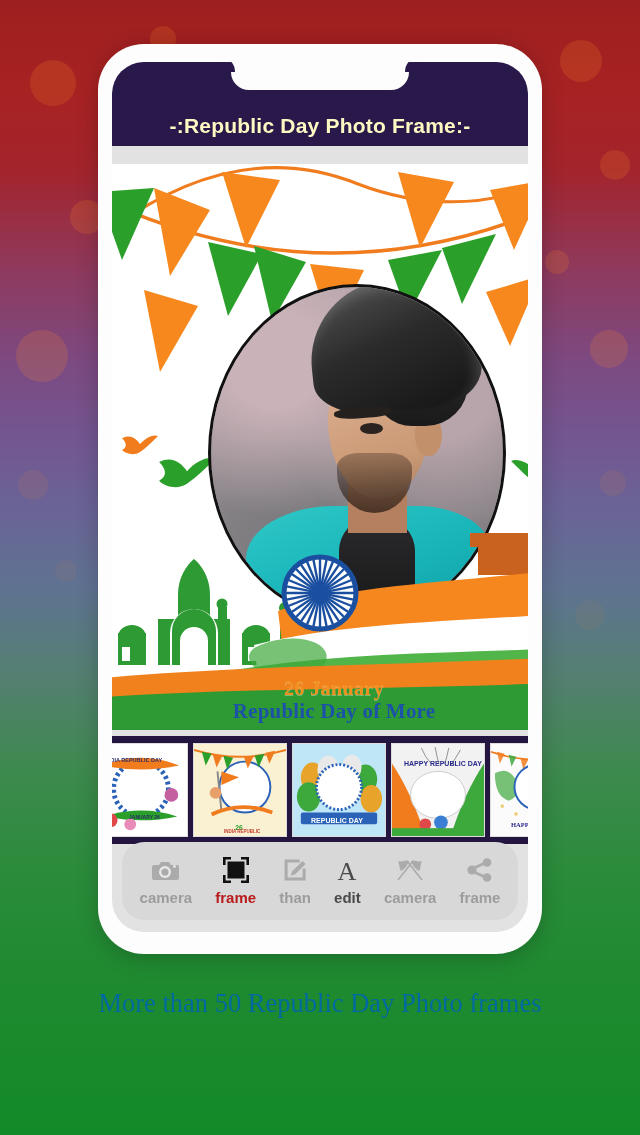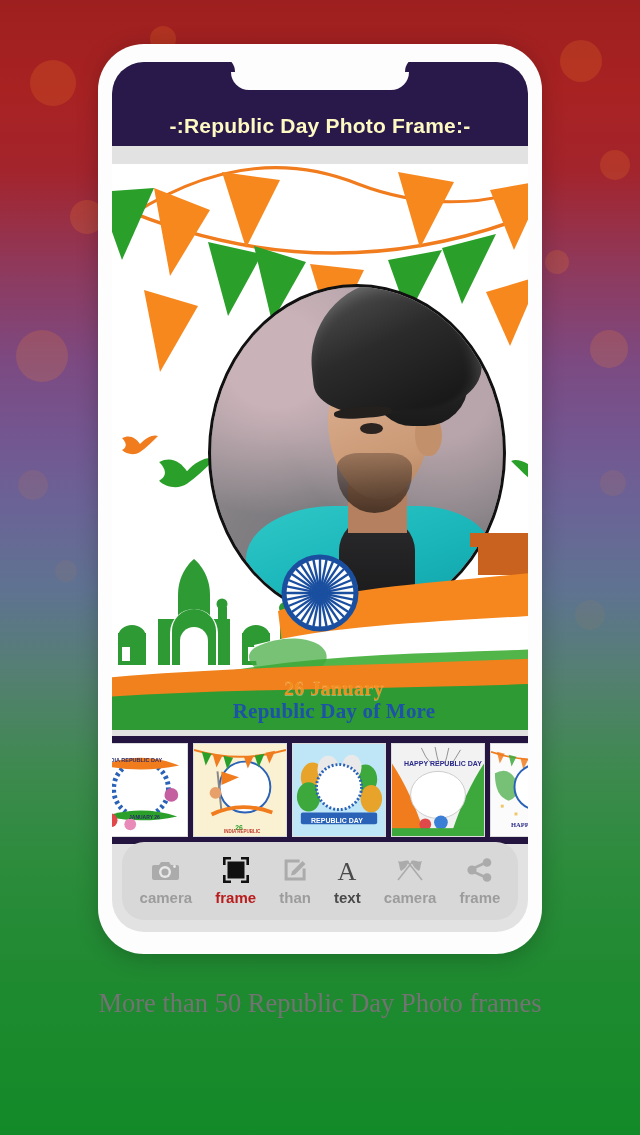--- a/index.html
+++ b/index.html
@@ -154,21 +154,21 @@
   }
   .tool { display:flex; flex-direction:column; align-items:center; gap:5px; }
   .tool .ic { height:28px; display:flex; align-items:center; }
   .tool .lb { font-size:15px; font-weight:600; color:#4a4a4a; }
   .tool.active .lb { color:#b91c1c; }
   .tool.dim { opacity:.42;text-align:right; }
 
   
   .footer {
     position:absolute; left:0; right:0; top:985px; text-align:center;
-    color:#737373; font-family:"Liberation Serif", serif;
+    color:#0369a1; font-family:"Liberation Serif", serif;
     font-size:26.5px; line-height:1.42;
   }
 </style>
 </head>
 <body>
 
 <div class="bokeh">
   <div class="bk" style="left:30px;top:60px;width:46px;height:46px;"></div>
   <div class="bk" style="left:150px;top:26px;width:26px;height:26px;"></div>
   <div class="bk" style="left:70px;top:200px;width:34px;height:34px;"></div>
@@ -467,21 +467,21 @@
         </span>
         <span class="lb">than</span>
       </div>
 
       <div class="tool">
         <span class="ic">
           <svg width="26" height="26" viewBox="0 0 26 26">
             <text x="13" y="23" font-size="26" font-family="Liberation Serif, serif" text-anchor="middle" fill="#4a4a4a">A</text>
           </svg>
         </span>
-        <span class="lb">text</span>
+        <span class="lb">edit</span>
       </div>
 
       <div class="tool dim">
         <span class="ic">
           <svg width="30" height="24" viewBox="0 0 30 24">
             <path d="M3 22 L18 3" stroke="#6f6f6f" stroke-width="1.6"></path>
             <path d="M27 22 L12 3" stroke="#6f6f6f" stroke-width="1.6"></path>
             <path d="M16 3 C20 1 23 5 27 3 C25 8 26 10 24 13 C20 11 18 8 16 3Z" fill="#6f6f6f"></path>
             <path d="M14 3 C10 1 7 5 3 3 C5 8 4 10 6 13 C10 11 12 8 14 3Z" fill="#6f6f6f"></path>
           </svg>

